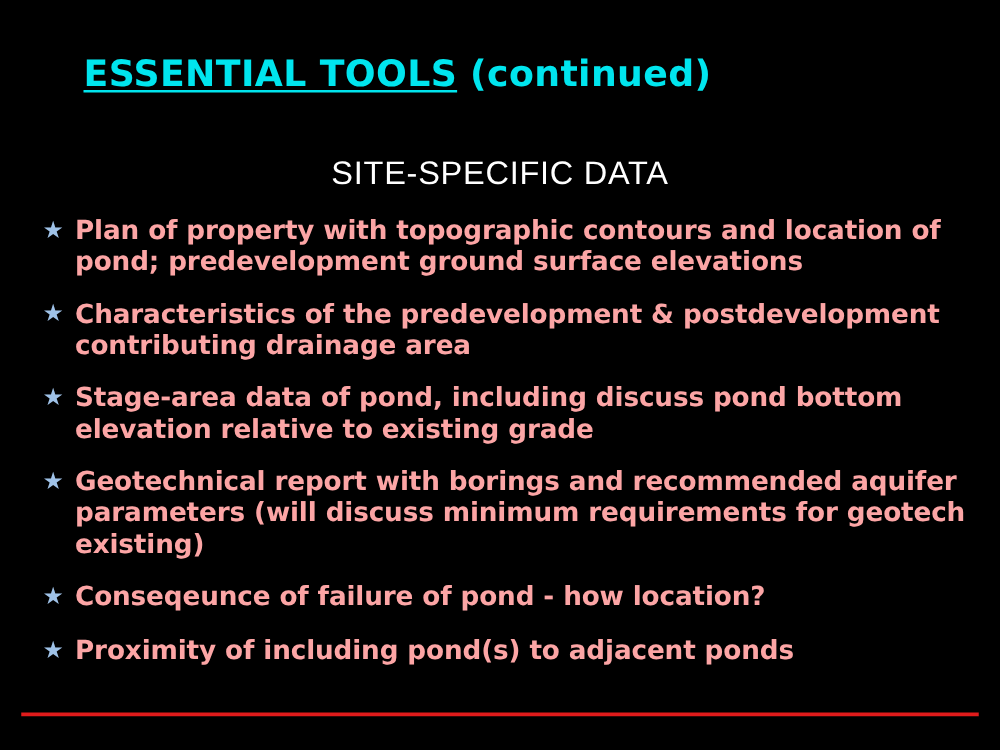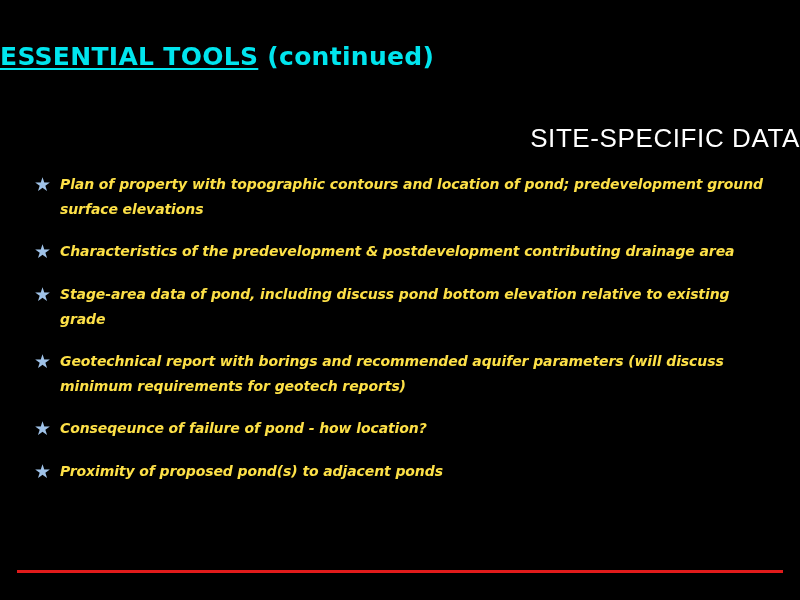--- a/index.html
+++ b/index.html
@@ -18,37 +18,38 @@
     width: 800px;
     height: 600px;
     background: #000000;
     box-sizing: border-box;
   }
   .slide-title {
     position: absolute;
     top: 42px;
     left: 0;
     width: 636px;
+    text-align: center;
     color: #00e5ee;
     font-family: "DejaVu Sans", sans-serif;
     font-weight: bold;
-    font-size: 25px;
+    font-size: 29px;
     letter-spacing: 0.3px;
     white-space: nowrap;
   }
   .slide-title .underlined {
     text-decoration: underline;
     text-underline-offset: 3px;
   }
   .subtitle {
     position: absolute;
     top: 123px;
     left: 0;
     width: 800px;
-    text-align: right;
+    text-align: center;
     color: #ffffff;
     font-family: "Liberation Sans", sans-serif;
     font-weight: normal;
     font-size: 26px;
     letter-spacing: 0.6px;
   }
   .bullets {
     position: absolute;
     top: 172px;
     left: 26px;
@@ -64,27 +65,26 @@
     width: 34px;
     color: #9fc2e8;
     font-size: 19px;
     line-height: 26px;
     text-align: left;
     padding-left: 8px;
     box-sizing: border-box;
   }
   .bullet-text {
     flex: 1 1 auto;
-    color: #fde047;
+    color: #fca5a5;
     font-family: "DejaVu Sans", sans-serif;
     font-weight: bold;
-    font-size: 14px;
+    font-size: 21px;
     line-height: 25px;
     letter-spacing: -0.1px;
-    font-style: italic;
   }
   .bottom-rule {
     position: absolute;
     left: 17px;
     top: 570px;
     width: 766px;
     height: 3px;
     background: #e01b1b;
   }
 </style>
@@ -111,30 +111,30 @@
       <span class="bullet-text">Characteristics of the predevelopment &amp; postdevelopment contributing drainage area</span>
     </div>
 
     <div class="bullet">
       <span class="bullet-marker">★</span>
       <span class="bullet-text">Stage-area data of pond, including discuss pond bottom elevation relative to existing grade</span>
     </div>
 
     <div class="bullet">
       <span class="bullet-marker">★</span>
-      <span class="bullet-text">Geotechnical report with borings and recommended aquifer parameters (will discuss minimum requirements for geotech reports)</span>
+      <span class="bullet-text">Geotechnical report with borings and recommended aquifer parameters (will discuss minimum requirements for geotech existing)</span>
     </div>
 
     <div class="bullet">
       <span class="bullet-marker">★</span>
       <span class="bullet-text">Conseqeunce of failure of pond - how location?</span>
     </div>
 
     <div class="bullet">
       <span class="bullet-marker">★</span>
-      <span class="bullet-text">Proximity of proposed pond(s) to adjacent ponds</span>
+      <span class="bullet-text">Proximity of including pond(s) to adjacent ponds</span>
     </div>
 
   </div>
 
   <div class="bottom-rule"></div>
 
 </div>
 
 </body></html>

